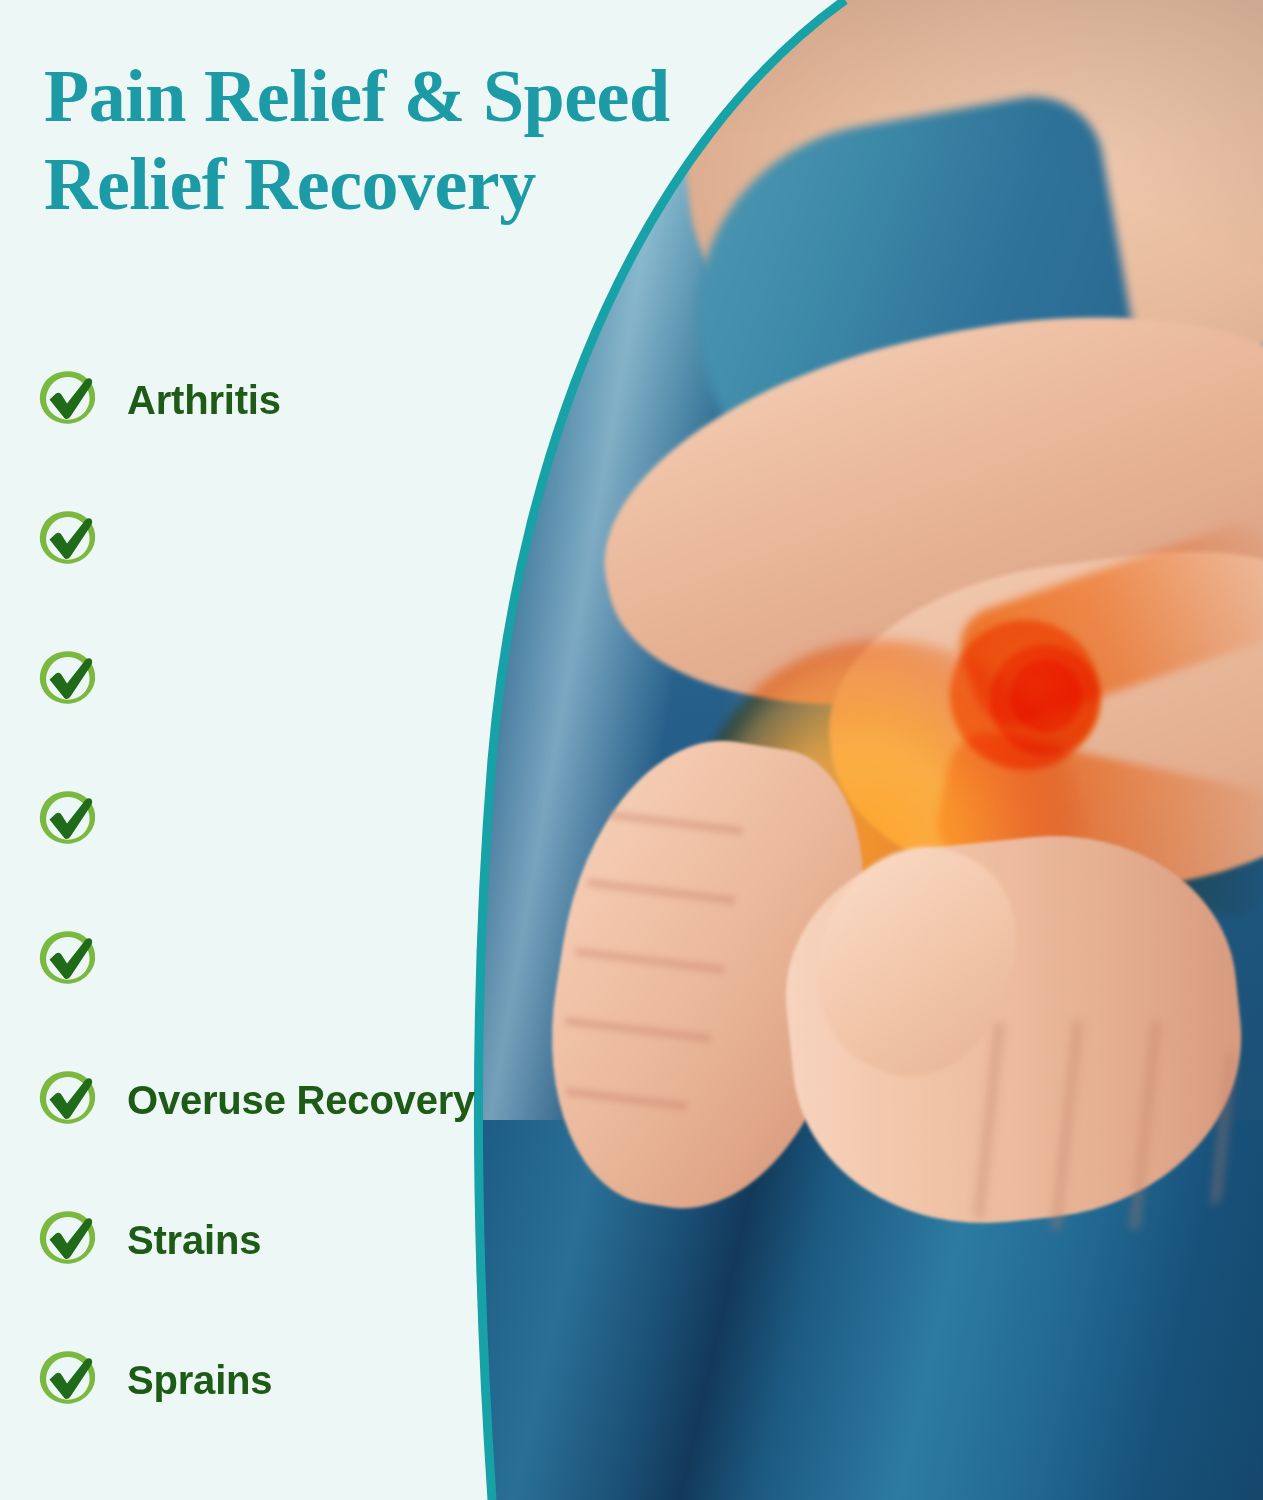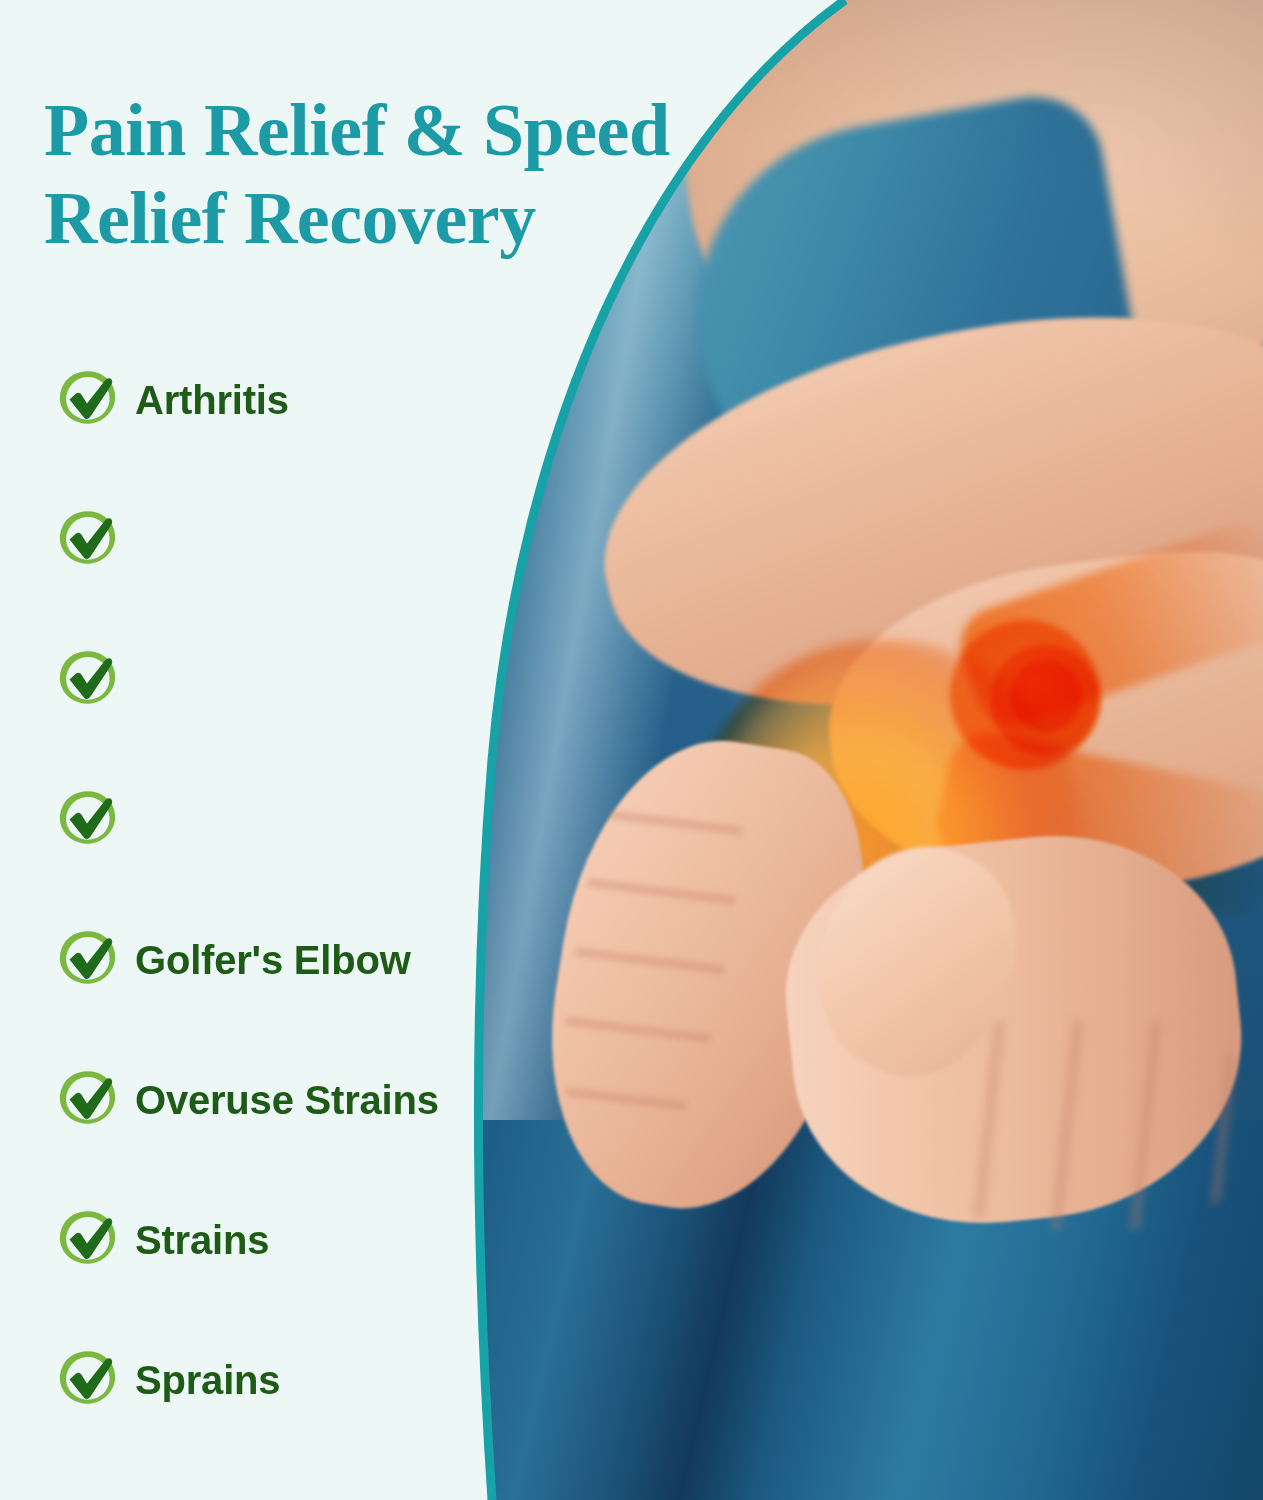--- a/index.html
+++ b/index.html
@@ -266,36 +266,36 @@
   #page-title {
     position:absolute;
     top:52px; left:44px;
     width:730px;
     color:#1C9BA6;
     font-family:"Liberation Serif", serif;
     font-weight:bold;
     font-size:74px;
     line-height:88px;
     letter-spacing:-0.5px;
-    margin-top:34px;
   }
   #page-title .title-line { display:block; white-space:nowrap; }
 
   #benefits-list {
     position:absolute;
     top:330px; left:0;
     width:520px;
     list-style:none;
   }
 
   .benefit-item {
     display:flex;
     align-items:center;
     height:140px;
-    padding-left:53px;
+    padding-left:33px;
+    gap:12px;
   }
 
   .check-icon {
     flex:0 0 auto;
     width:68px; height:68px;
     margin-right:14px;
   }
 
   .benefit-label {
     color:#1E5B16;
@@ -389,31 +389,30 @@
         </span>
       </li>
 
       <li class="benefit-item">
         <span class="check-icon">
           <svg viewBox="0 0 68 68" width="68" height="68">
             <path d="M10.5 18.5 C16 7.5 31 2.5 43.5 6.5 C56 10.5 63.5 22 62 34 C60.5 46 50 56 38 57.5 C26 59 13.5 52.5 9 42 C5.5 34 6.5 25.5 10.5 18.5 Z M16 22.5 C12.5 28.5 12 36 15.5 42.5 C19.5 50 28.5 54.5 37.5 53.5 C47.5 52.5 55.5 44.5 56.5 34.5 C57.5 24.5 51 15 41.5 12 C31.5 8.8 20.5 13.5 16 22.5 Z" fill="#7AB83F"></path>
             <path d="M16.5 33.5 L22.5 28 C25 26 27 26.5 28.5 28.8 L34 37.5 L52 14.5 C54 12 57 11.5 58.5 13.5 C60 15.5 59 18 57 21 L37.5 50.5 C35.5 53.5 32.5 54 30.5 51 L16.5 33.5 Z" fill="#1F6B1A"></path>
           </svg>
         </span>
-        <span class="benefit-label">Golfer's Elbow</span>
-      </li>
-
-      <li class="benefit-item">
-        <span class="check-icon">
-          <svg viewBox="0 0 68 68" width="68" height="68">
-            <path d="M10.5 18.5 C16 7.5 31 2.5 43.5 6.5 C56 10.5 63.5 22 62 34 C60.5 46 50 56 38 57.5 C26 59 13.5 52.5 9 42 C5.5 34 6.5 25.5 10.5 18.5 Z M16 22.5 C12.5 28.5 12 36 15.5 42.5 C19.5 50 28.5 54.5 37.5 53.5 C47.5 52.5 55.5 44.5 56.5 34.5 C57.5 24.5 51 15 41.5 12 C31.5 8.8 20.5 13.5 16 22.5 Z" fill="#7AB83F"></path>
-            <path d="M16.5 33.5 L22.5 28 C25 26 27 26.5 28.5 28.8 L34 37.5 L52 14.5 C54 12 57 11.5 58.5 13.5 C60 15.5 59 18 57 21 L37.5 50.5 C35.5 53.5 32.5 54 30.5 51 L16.5 33.5 Z" fill="#1F6B1A"></path>
-          </svg>
-        </span>
-        <span class="benefit-label">Overuse Strains</span>
+      </li>
+
+      <li class="benefit-item">
+        <span class="check-icon">
+          <svg viewBox="0 0 68 68" width="68" height="68">
+            <path d="M10.5 18.5 C16 7.5 31 2.5 43.5 6.5 C56 10.5 63.5 22 62 34 C60.5 46 50 56 38 57.5 C26 59 13.5 52.5 9 42 C5.5 34 6.5 25.5 10.5 18.5 Z M16 22.5 C12.5 28.5 12 36 15.5 42.5 C19.5 50 28.5 54.5 37.5 53.5 C47.5 52.5 55.5 44.5 56.5 34.5 C57.5 24.5 51 15 41.5 12 C31.5 8.8 20.5 13.5 16 22.5 Z" fill="#7AB83F"></path>
+            <path d="M16.5 33.5 L22.5 28 C25 26 27 26.5 28.5 28.8 L34 37.5 L52 14.5 C54 12 57 11.5 58.5 13.5 C60 15.5 59 18 57 21 L37.5 50.5 C35.5 53.5 32.5 54 30.5 51 L16.5 33.5 Z" fill="#1F6B1A"></path>
+          </svg>
+        </span>
+        <span class="benefit-label">Overuse Recovery</span>
       </li>
 
       <li class="benefit-item">
         <span class="check-icon">
           <svg viewBox="0 0 68 68" width="68" height="68">
             <path d="M10.5 18.5 C16 7.5 31 2.5 43.5 6.5 C56 10.5 63.5 22 62 34 C60.5 46 50 56 38 57.5 C26 59 13.5 52.5 9 42 C5.5 34 6.5 25.5 10.5 18.5 Z M16 22.5 C12.5 28.5 12 36 15.5 42.5 C19.5 50 28.5 54.5 37.5 53.5 C47.5 52.5 55.5 44.5 56.5 34.5 C57.5 24.5 51 15 41.5 12 C31.5 8.8 20.5 13.5 16 22.5 Z" fill="#7AB83F"></path>
             <path d="M16.5 33.5 L22.5 28 C25 26 27 26.5 28.5 28.8 L34 37.5 L52 14.5 C54 12 57 11.5 58.5 13.5 C60 15.5 59 18 57 21 L37.5 50.5 C35.5 53.5 32.5 54 30.5 51 L16.5 33.5 Z" fill="#1F6B1A"></path>
           </svg>
         </span>
         <span class="benefit-label">Strains</span>

